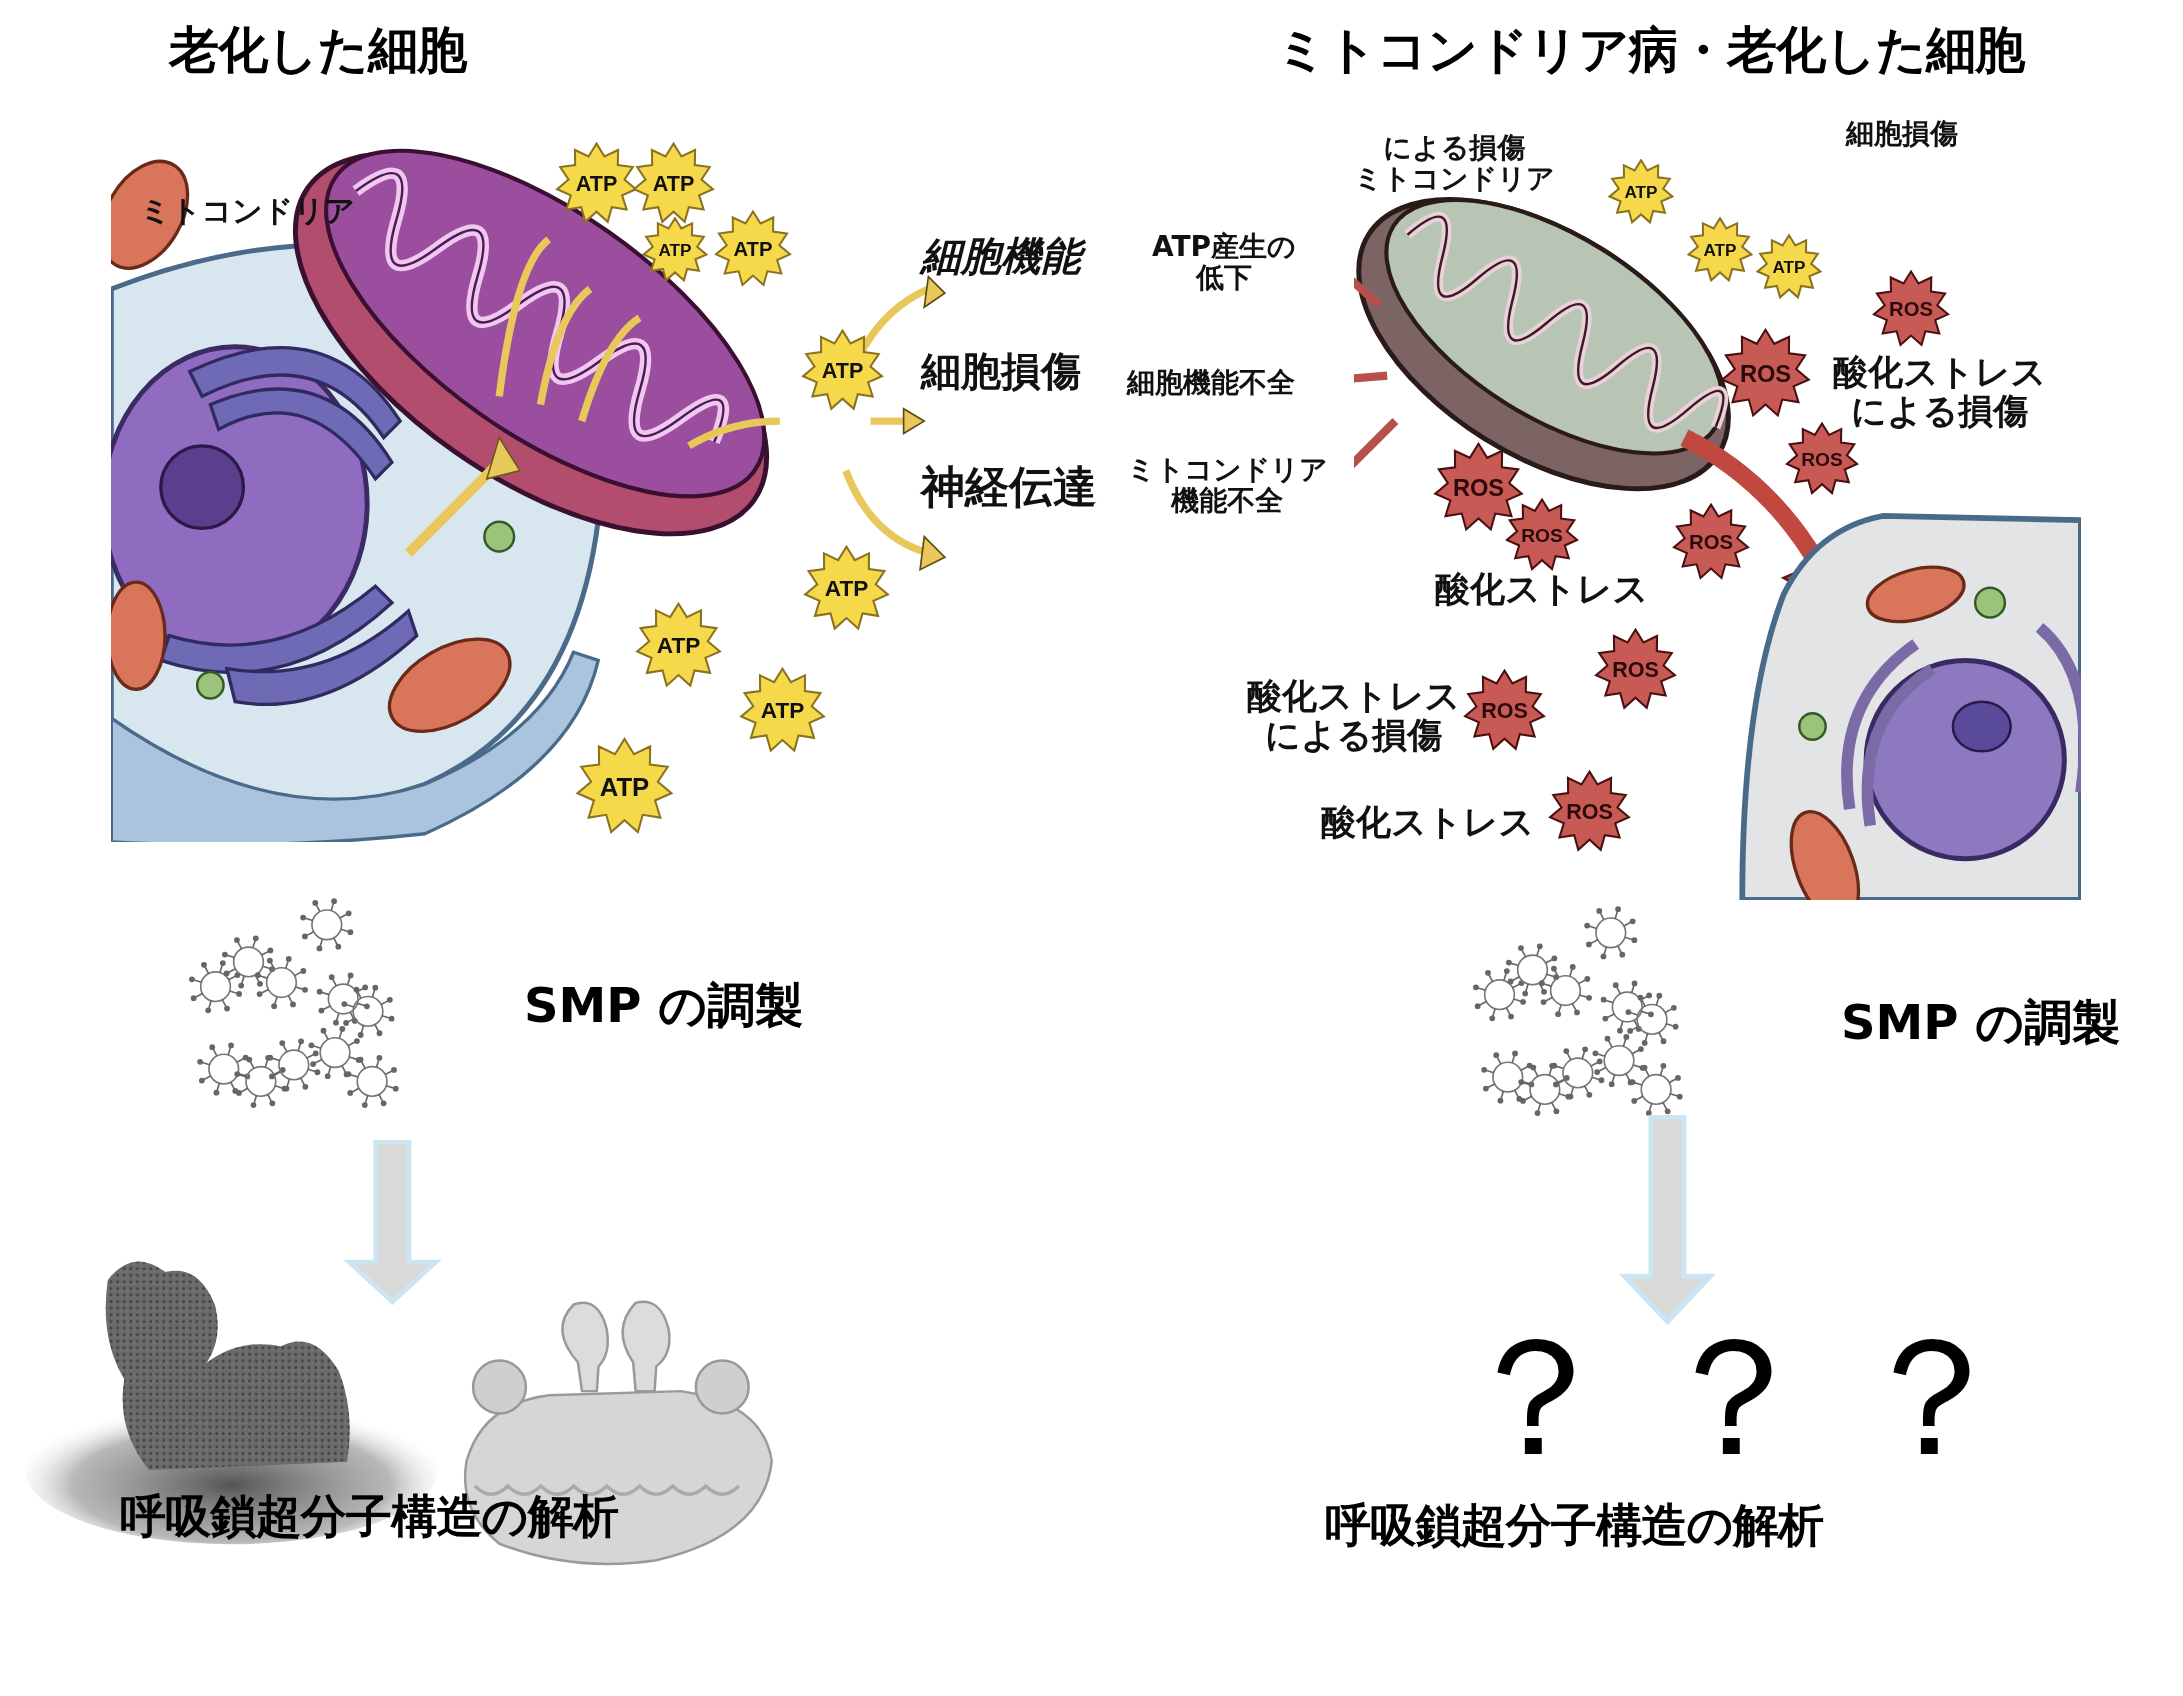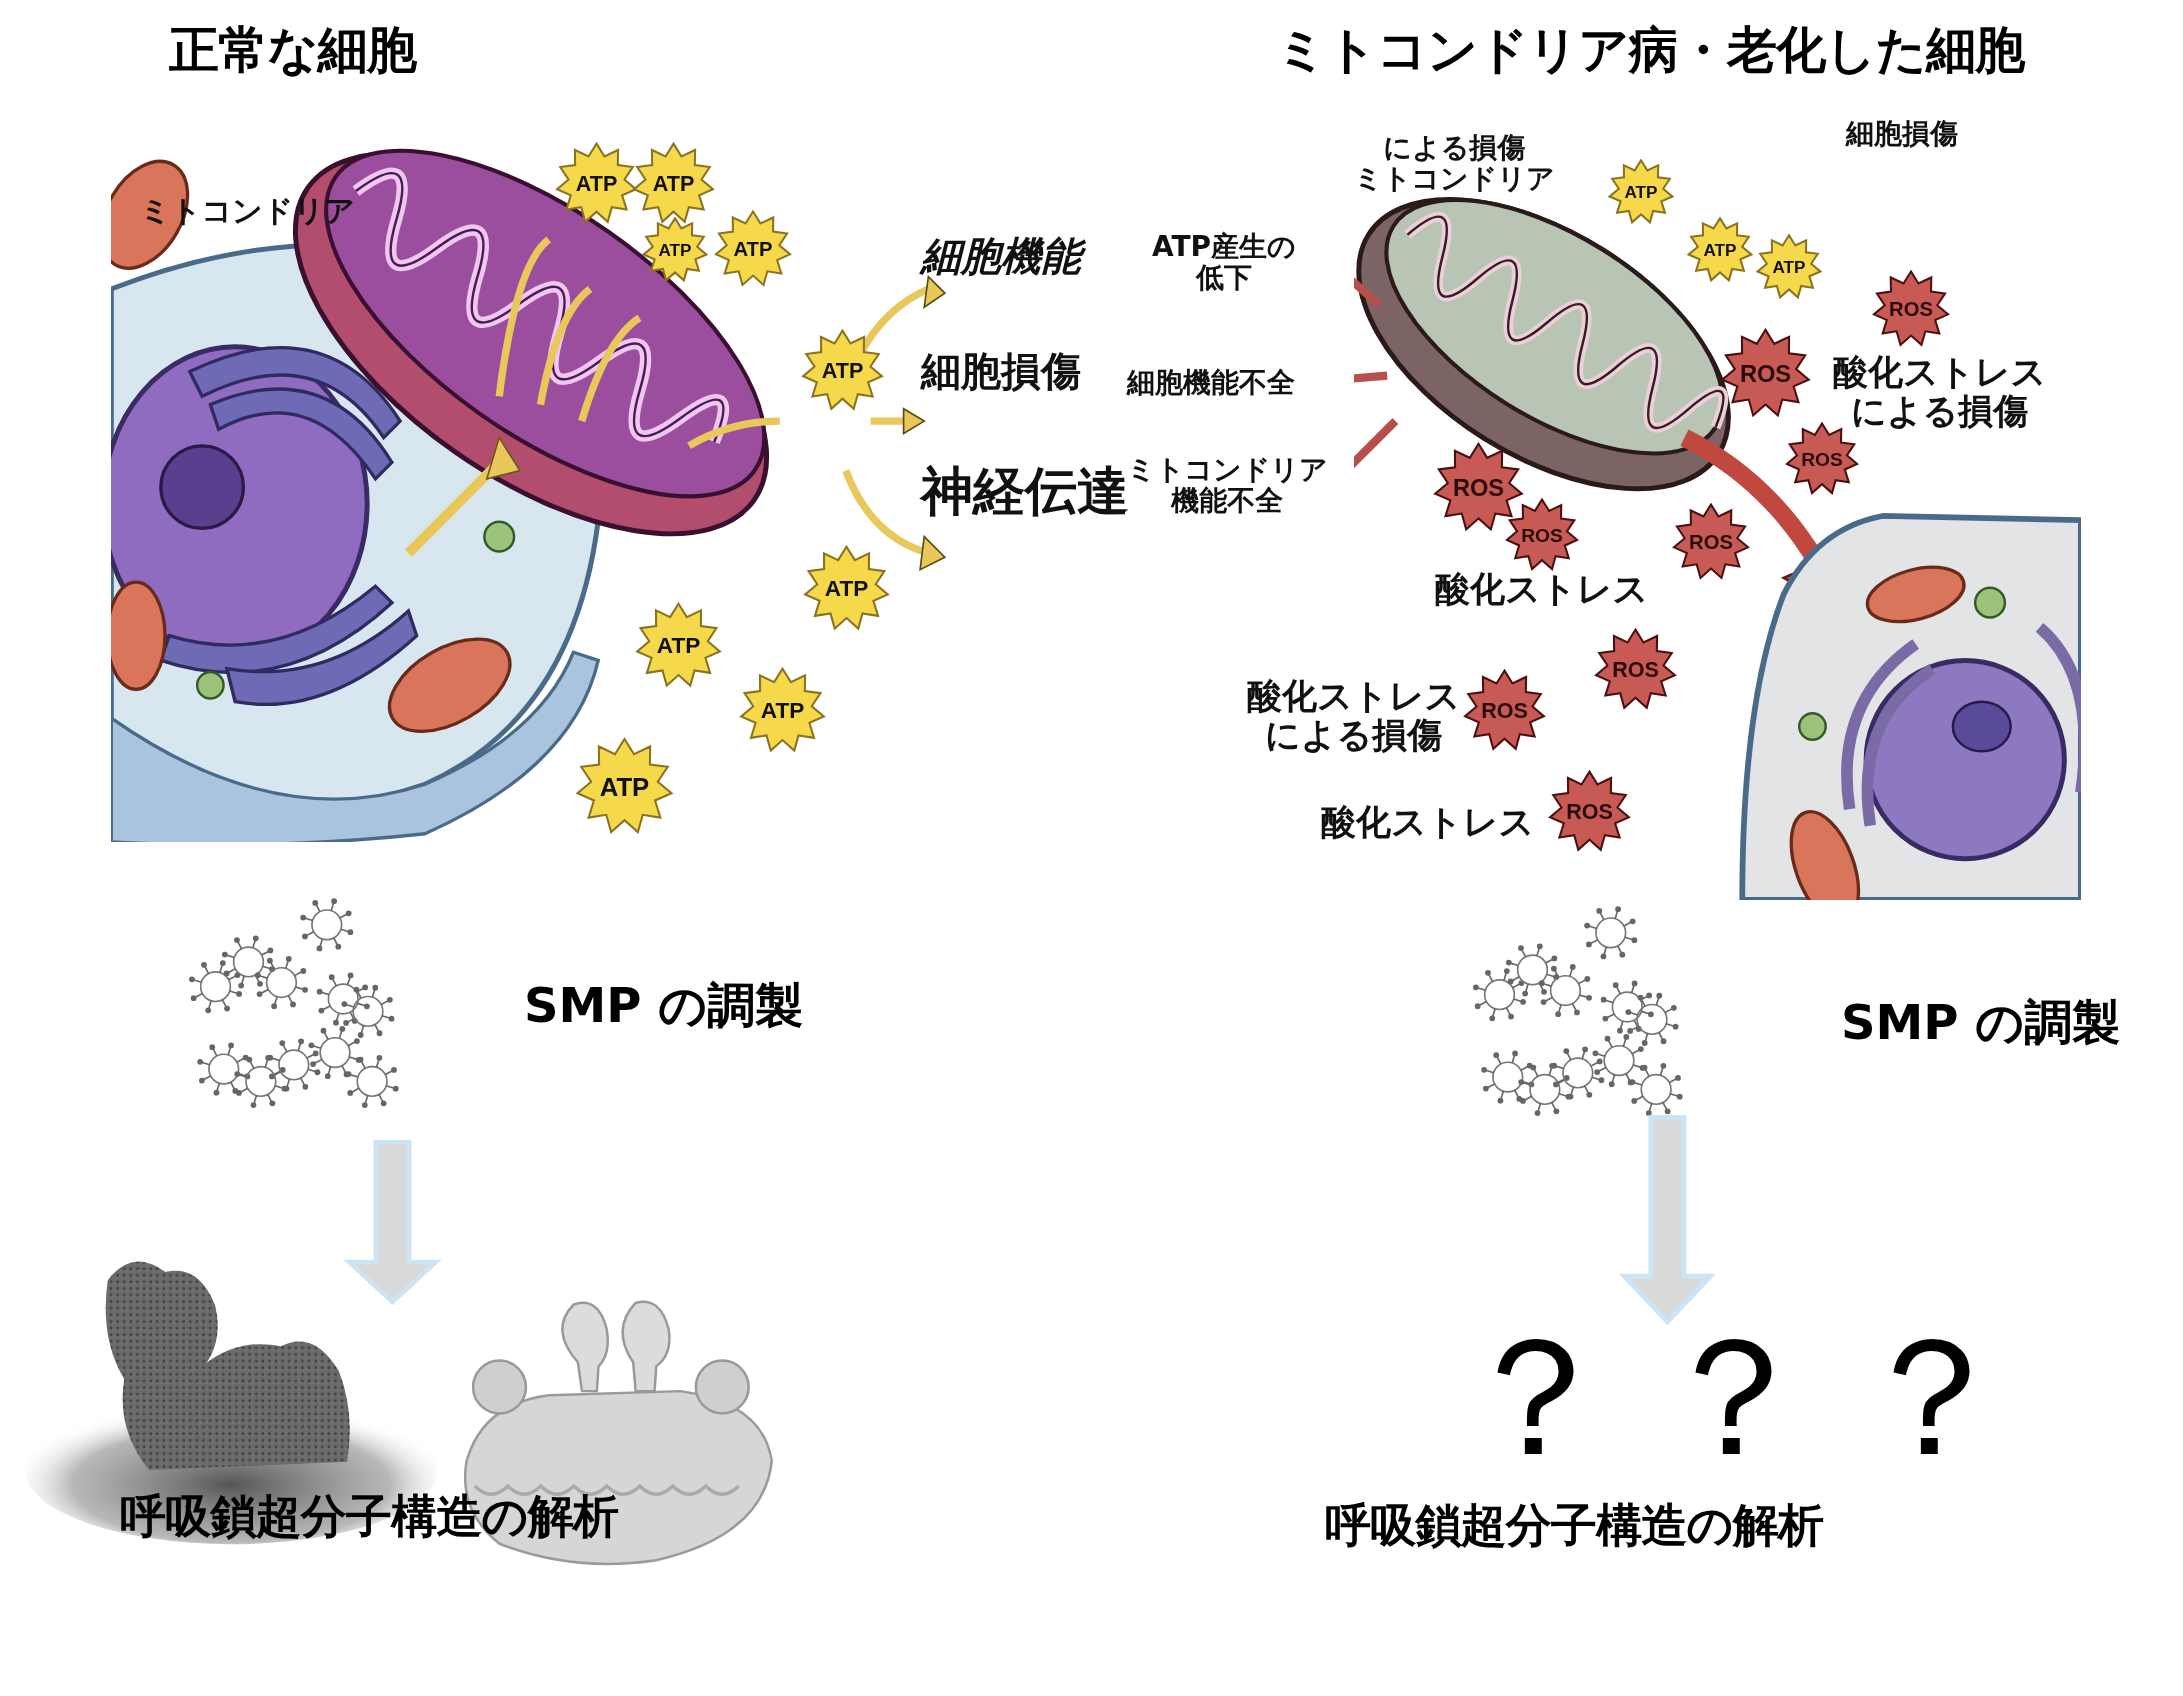--- a/index.html
+++ b/index.html
@@ -12,21 +12,21 @@
   .lbl-md { font-size:33px; }
   .center { text-align:center; }
   .smp-label { font-weight:bold; font-size:48px; white-space:nowrap; }
   .caption { font-weight:bold; font-size:46px; white-space:nowrap; letter-spacing:-0.8px; }
   .qmarks { font-family:"DejaVu Sans", sans-serif; font-size:165px; white-space:nowrap; letter-spacing:33px; }
   svg text { font-family:"Liberation Sans", sans-serif; font-weight:bold; }
 </style>
 </head>
 <body>
 
-<div class="abs title" style="left:169px; top:16.5px;">正常な細胞</div>
+<div class="abs title" style="left:169px; top:16.5px;">老化した細胞</div>
 
 <svg class="abs" style="left:111px; top:124px;" width="991" height="718" viewBox="0 0 1200 870">
 
   <path d="M0,200 Q230,110 450,170 Q620,230 590,480 Q560,720 380,800 Q200,860 0,840 Z" fill="#d8e7ef" stroke="#4a6a8a" stroke-width="6"></path>
   <path d="M0,720 Q200,860 380,800 Q520,740 560,640 L590,650 Q560,780 380,860 Q200,880 0,870 Z" fill="#a9c4dc" stroke="#4a6a8a" stroke-width="4"></path>
 
   <ellipse cx="150" cy="460" rx="160" ry="190" fill="#8f6cc0" stroke="#3c2a64" stroke-width="6"></ellipse>
   <circle cx="110" cy="440" r="50" fill="#5b3f8f" stroke="#2a1a4a" stroke-width="4"></circle>
 
   <g fill="#6f6ab5" stroke="#2f2a60" stroke-width="4">
@@ -103,21 +103,21 @@
     </svg>
     <svg width="99" height="99" viewBox="-60 -60 120 120" style="position: absolute; left: 575px; top: 737px;">
       <path d="M0.0,-57.6L11.5,-39.1L31.1,-48.5L30.8,-26.7L52.4,-23.9L40.4,-5.8L57.0,8.2L37.1,16.9L43.5,37.7L22.1,34.3L16.2,55.3L0.0,40.8L-16.2,55.3L-22.1,34.3L-43.5,37.7L-37.1,16.9L-57.0,8.2L-40.4,-5.8L-52.4,-23.9L-30.8,-26.7L-31.1,-48.5L-11.5,-39.1Z" fill="#f5d94a" stroke="#8a7320" stroke-width="2.5"></path>
       <text text-anchor="middle" dominant-baseline="central" font-size="31.200000000000003" fill="#111">ATP</text>
     </svg>
   </div>
 
 <div class="abs lbl lbl-md" style="left:140px; top:194px; font-size:30px;">ミトコンドリア</div>
 <div class="abs lbl" style="left:921px; top:234px; font-size:40px;font-style:italic;">細胞機能</div>
 <div class="abs lbl" style="left:921px; top:349px; font-size:40px;">細胞損傷</div>
-<div class="abs lbl" style="left:921px; top:462px; font-size:52px;">神経伝達</div>
+<div class="abs lbl" style="left:921px; top:462px; font-size:44px;">神経伝達</div>
 
 <svg class="abs" id="smp-left" style="left:178px; top:896px;" width="347" height="239" viewBox="0 0 420 290">
     <g>
       <circle cx="45" cy="110" r="18" fill="none" stroke="#777" stroke-width="2"></circle>
       <line x1="62.196056804260905" y1="115.31936371990412" x2="71.74942169551697" y2="118.27456578651751" stroke="#666" stroke-width="2"></line>
       <circle cx="73.66009467376819" cy="118.86560619984019" r="3.5" fill="#666"></circle>
       <line x1="53.39809021802006" y1="125.92080653390386" x2="58.06369589469787" y2="134.76569905273934" stroke="#666" stroke-width="2"></line>
       <circle cx="58.99681703003344" cy="136.53467755650644" r="3.5" fill="#666"></circle>
       <line x1="39.68063628009589" y1="127.1960568042609" x2="36.725434213482494" y2="136.74942169551696" stroke="#666" stroke-width="2"></line>
       <circle cx="36.13439380015981" cy="138.66009467376819" r="3.5" fill="#666"></circle>

